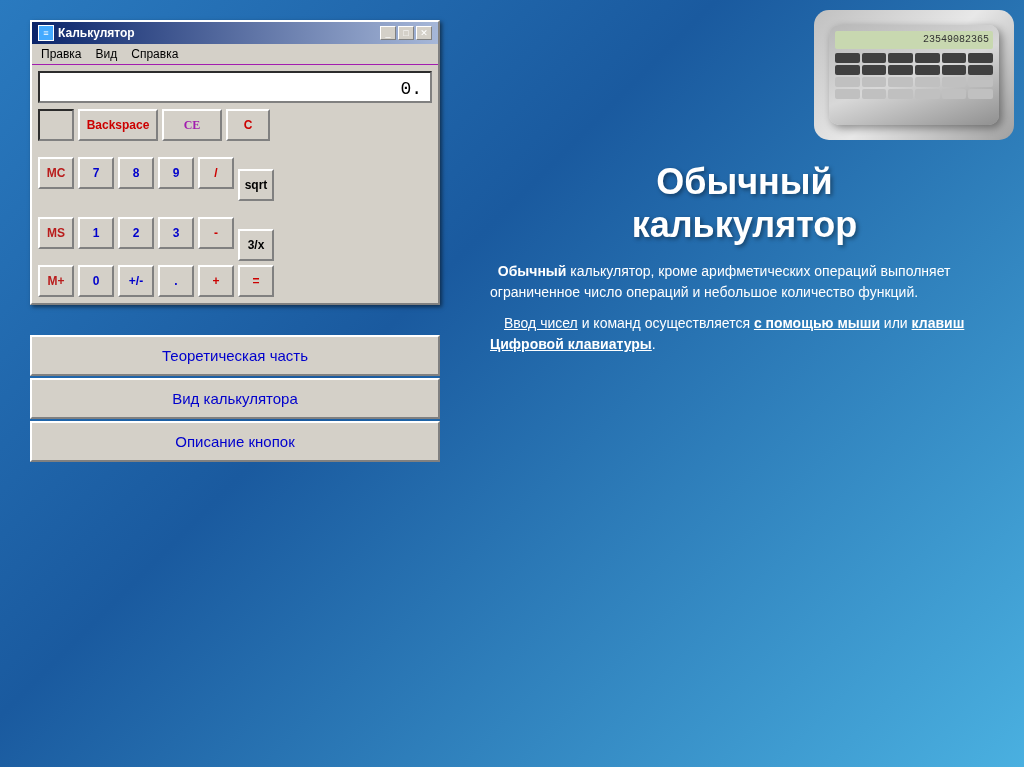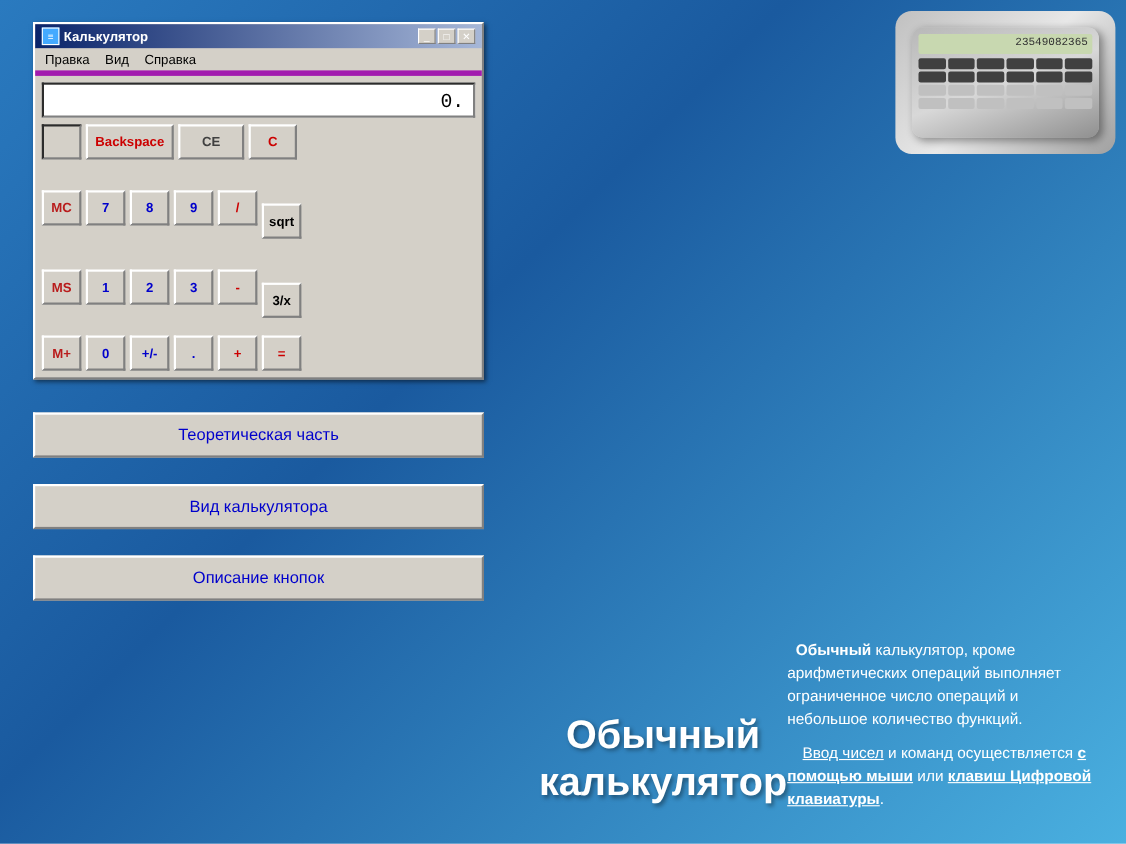--- a/index.html
+++ b/index.html
@@ -82,21 +82,21 @@
       cursor: pointer;
       font-family: Arial, sans-serif;
     }
 
     .calc-menubar {
       background: #d4d0c8;
       padding: 2px 6px;
       display: flex;
       gap: 8px;
       font-size: 12px;
-      border-bottom: 5px solid #a21caf;
+      border-bottom: 1px solid #a21caf;
     }
 
     .calc-menubar span {
       cursor: pointer;
       padding: 1px 3px;
     }
 
     .calc-body {
       padding: 6px;
     }
@@ -112,21 +112,21 @@
       height: 32px;
       line-height: 28px;
       margin-bottom: 6px;
       color: black;
     }
 
     
     .calc-btn-area {
       display: flex;
       flex-direction: column;
-      gap: 16px;
+      gap: 4px;
     }
 
     .btn-row {
       display: flex;
       gap: 4px;
       align-items: center;
     }
 
     .calc-btn {
       background: #d4d0c8;
@@ -145,30 +145,30 @@
       min-width: 36px;
       padding: 0 4px;
     }
 
     .btn-red { color: #cc0000; }
     .btn-blue { color: #0000cc; }
     .btn-black { color: #000000; margin-top: 24px; }
     .btn-small { min-width: 36px; }
 
     .btn-backspace { min-width: 80px; color: #cc0000; }
-    .btn-ce { min-width: 60px; color: #404040; }
+    .btn-ce { min-width: 60px; color: #a21caf; font-family: Liberation Serif, serif; }
     .btn-c { min-width: 44px; color: #cc0000; }
     .btn-mem { min-width: 36px; color: #b91c1c; }
     .btn-check { width: 36px; height: 32px; background: #d4d0c8; border: 2px inset #808080; }
 
     
     .nav-buttons {
       display: flex;
       flex-direction: column;
-      gap: 24px;
+      gap: 2px;
       width: 410px;
     }
 
     .nav-btn {
       background: #d4d0c8;
       border: 2px solid;
       border-top-color: #ffffff;
       border-left-color: #ffffff;
       border-bottom-color: #808080;
       border-right-color: #808080;
@@ -178,23 +178,22 @@
       text-align: center;
       cursor: pointer;
       font-family: Arial, sans-serif;
     }
 
     
     .right-panel {
       flex: 1;
       padding: 20px 25px 20px 20px;
       display: flex;
-      flex-direction: row;
+      flex-direction: column;
       position: relative;
-      align-items: flex-end;
     }
 
     
     .calc-image {
       position: absolute;
       top: 10px;
       right: 10px;
       width: 200px;
       height: 130px;
       background: linear-gradient(135deg, #c0c0c0, #e8e8e8, #a0a0a0);

